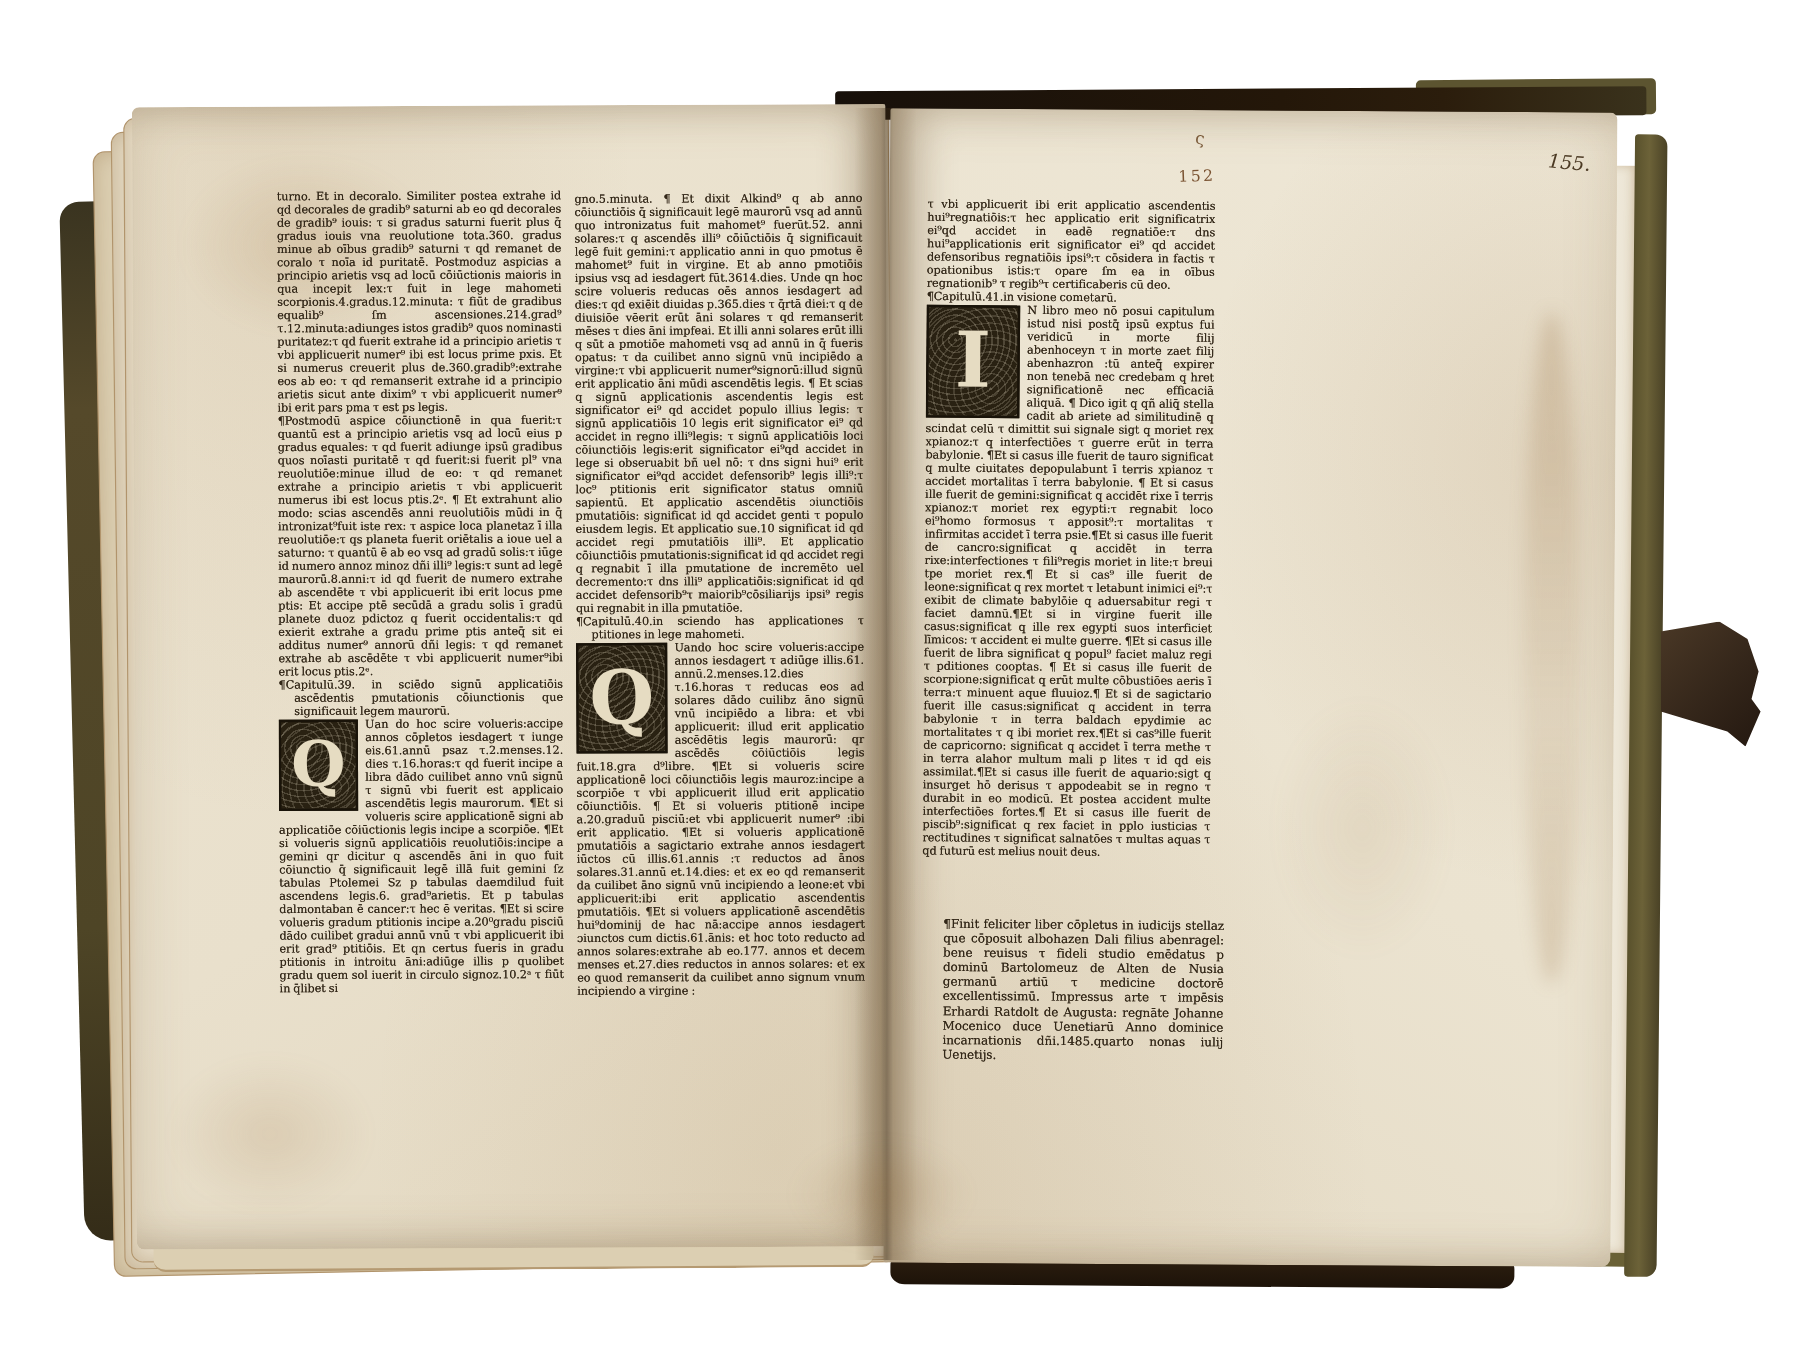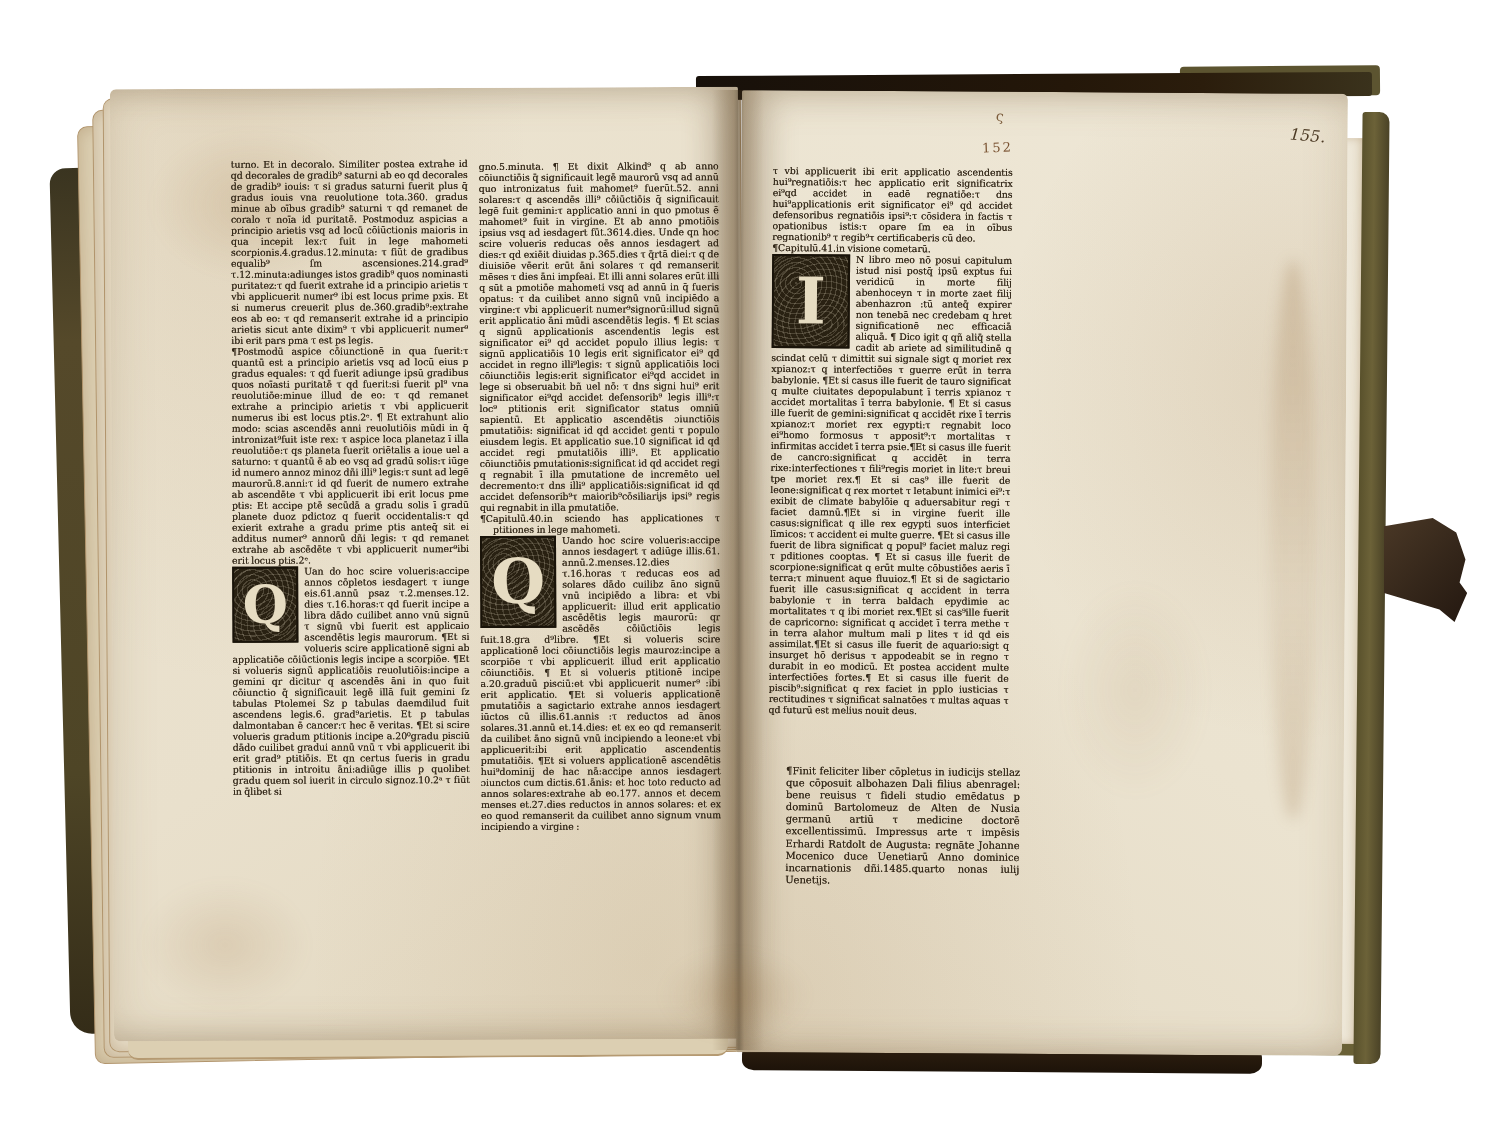--- a/index.html
+++ b/index.html
@@ -115,20 +115,21 @@
   <div class="abs stain s5"></div>
   <div class="abs stain s6"></div>
 
   <div class="abs textgroup leftgroup">
     <div class="col col1">
 
         <p class="seg"><span>turno. Et in decoralo. Similiter postea extrahe id qd decorales de gradib⁹ saturni ab eo qd decorales de gradib⁹ iouis: τ si gradus saturni fuerit plus q̄ gradus iouis vna reuolutione tota.360. gradus minue ab oībus gradib⁹ saturni τ qd remanet de coralo τ noīa id puritatē. Postmoduz aspicias a principio arietis vsq ad locū cōiūctionis maioris in qua incepit lex:τ fuit in lege mahometi scorpionis.4.gradus.12.minuta: τ fiūt de gradibus equalib⁹ ſm ascensiones.214.grad⁹ τ.12.minuta:adiunges istos gradib⁹ quos nominasti puritatez:τ qd fuerit extrahe id a principio arietis τ vbi applicuerit numer⁹ ibi est locus prime pxis. Et si numerus creuerit plus de.360.gradib⁹:extrahe eos ab eo: τ qd remanserit extrahe id a principio arietis sicut ante dixim⁹ τ vbi applicuerit numer⁹ ibi erit pars pma τ est ps legis.</span></p>
 
         <p class="seg plain"><span>¶Postmodū aspice cōiunctionē in qua fuerit:τ quantū est a principio arietis vsq ad locū eius p gradus equales: τ qd fuerit adiunge ipsū gradibus quos noīasti puritatē τ qd fuerit:si fuerit pl⁹ vna reuolutiōe:minue illud de eo: τ qd remanet extrahe a principio arietis τ vbi applicuerit numerus ibi est locus ptis.2ᵉ. ¶ Et extrahunt alio modo: scias ascendēs anni reuolutiōis mūdi in q̄ intronizat⁹fuit iste rex: τ aspice loca planetaz ī illa reuolutiōe:τ qs planeta fuerit oriētalis a ioue uel a saturno: τ quantū ē ab eo vsq ad gradū solis:τ iūge id numero annoz minoz dñi illi⁹ legis:τ sunt ad legē maurorū.8.anni:τ id qd fuerit de numero extrahe ab ascendēte τ vbi applicuerit ibi erit locus pme ptis: Et accipe ptē secūdā a gradu solis ī gradū planete duoz pdictoz q fuerit occidentalis:τ qd exierit extrahe a gradu prime ptis anteq̄ sit ei additus numer⁹ annorū dñi legis: τ qd remanet extrahe ab ascēdēte τ vbi applicuerit numer⁹ibi erit locus ptis.2ᵉ.</span></p>
 
+        <p class="seg heading"><span>¶Capitulū.39. in sciēdo signū applicatiōis ascēdentis pmutationis cōiunctionis que significauit legem maurorū.</span></p>
 
         <p class="seg"><span class="dropcap cap-q1">Q</span><span>Uan do hoc scire volueris:accipe annos cōpletos iesdagert τ iunge eis.61.annū psaz τ.2.menses.12. dies τ.16.horas:τ qd fuerit incipe a libra dādo cuilibet anno vnū signū τ signū vbi fuerit est applicaio ascendētis legis maurorum. ¶Et si volueris scire applicationē signi ab applicatiōe cōiūctionis legis incipe a scorpiōe. ¶Et si volueris signū applicatiōis reuolutiōis:incipe a gemini qr dicitur q ascendēs āni in quo fuit cōiunctio q̄ significauit legē illā fuit gemini ſz tabulas Ptolemei Sz p tabulas daemdilud fuit ascendens legis.6. grad⁹arietis. Et p tabulas dalmontaban ē cancer:τ hec ē veritas. ¶Et si scire volueris gradum ptitionis incipe a.20⁰gradu pisciū dādo cuilibet gradui annū vnū τ vbi applicuerit ibi erit grad⁹ ptitiōis. Et qn certus fueris in gradu ptitionis in introitu āni:adiūge illis p quolibet gradu quem sol iuerit in circulo signoz.10.2ᵃ τ fiūt in q̄libet si</span></p>
       </div>
     <div class="col col2">
 
         <p class="seg"><span>gno.5.minuta. ¶ Et dixit Alkind⁹ q ab anno cōiunctiōis q̄ significauit legē maurorū vsq ad annū quo intronizatus fuit mahomet⁹ fuerūt.52. anni solares:τ q ascendēs illi⁹ cōiūctiōis q̄ significauit legē fuit gemini:τ applicatio anni in quo pmotus ē mahomet⁹ fuit in virgine. Et ab anno pmotiōis ipsius vsq ad iesdagert fūt.3614.dies. Unde qn hoc scire volueris reducas oēs annos iesdagert ad dies:τ qd exiēit diuidas p.365.dies τ q̄rtā diei:τ q de diuisiōe vēerit erūt āni solares τ qd remanserit mēses τ dies āni impfeai. Et illi anni solares erūt illi q sūt a pmotiōe mahometi vsq ad annū in q̄ fueris opatus: τ da cuilibet anno signū vnū incipiēdo a virgine:τ vbi applicuerit numer⁹signorū:illud signū erit applicatio āni mūdi ascendētis legis. ¶ Et scias q signū applicationis ascendentis legis est significator ei⁹ qd accidet populo illius legis: τ signū applicatiōis 10 legis erit significator ei⁹ qd accidet in regno illi⁹legis: τ signū applicatiōis loci cōiunctiōis legis:erit significator ei⁹qd accidet in lege si obseruabit bñ uel nō: τ dns signi hui⁹ erit significator ei⁹qd accidet defensorib⁹ legis illi⁹:τ loc⁹ ptitionis erit significator status omniū sapientū. Et applicatio ascendētis ɔiunctiōis pmutatiōis: significat id qd accidet genti τ populo eiusdem legis. Et applicatio sue.10 significat id qd accidet regi pmutatiōis illi⁹. Et applicatio cōiunctiōis pmutationis:significat id qd accidet regi q regnabit ī illa pmutatione de incremēto uel decremento:τ dns illi⁹ applicatiōis:significat id qd accidet defensorib⁹τ maiorib⁹cōsiliarijs ipsi⁹ regis qui regnabit in illa pmutatiōe.</span></p>
 
         <p class="seg heading"><span>¶Capitulū.40.in sciendo has applicationes τ ptitiones in lege mahometi.</span></p>
 
         <p class="seg"><span class="dropcap cap-q2">Q</span><span>Uando hoc scire volueris:accipe annos iesdagert τ adiūge illis.61. annū.2.menses.12.dies τ.16.horas τ reducas eos ad solares dādo cuilibz āno signū vnū incipiēdo a libra: et vbi applicuerit: illud erit applicatio ascēdētis legis maurorū: qr ascēdēs cōiūctiōis legis fuit.18.gra d⁹libre. ¶Et si volueris scire applicationē loci cōiunctiōis legis mauroz:incipe a scorpiōe τ vbi applicuerit illud erit applicatio cōiunctiōis. ¶ Et si volueris ptitionē incipe a.20.graduū pisciū:et vbi applicuerit numer⁹ :ibi erit applicatio. ¶Et si volueris applicationē pmutatiōis a sagictario extrahe annos iesdagert iūctos cū illis.61.annis :τ reductos ad ānos solares.31.annū et.14.dies: et ex eo qd remanserit da cuilibet āno signū vnū incipiendo a leone:et vbi applicuerit:ibi erit applicatio ascendentis pmutatiōis. ¶Et si voluers applicationē ascendētis hui⁹dominij de hac nā:accipe annos iesdagert ɔiunctos cum dictis.61.ānis: et hoc toto reducto ad annos solares:extrahe ab eo.177. annos et decem menses et.27.dies reductos in annos solares: et ex eo quod remanserit da cuilibet anno signum vnum incipiendo a virgine :</span></p>

